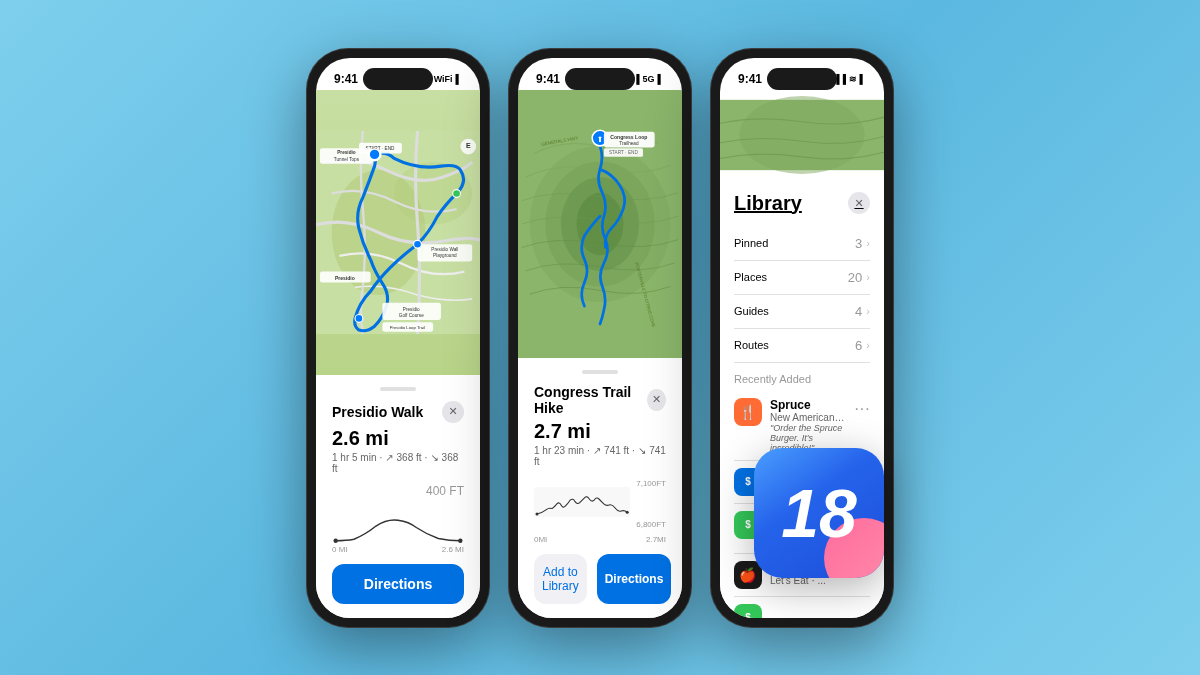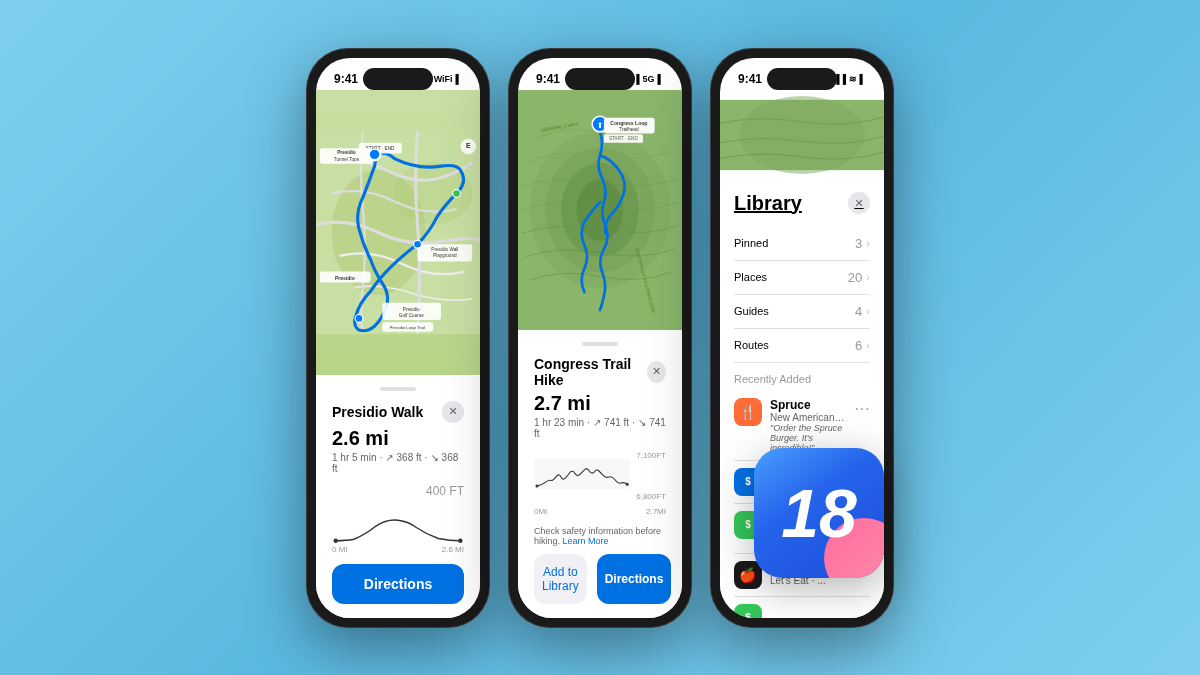--- a/index.html
+++ b/index.html
@@ -430,24 +430,20 @@
         <div style="font-size:8px;color:#999;display:flex;flex-direction:column;justify-content:space-between;padding:2px 0;">
           <span>7,100FT</span>
           <span>6,800FT</span>
         </div>
       </div>
       <div class="chart-labels">
         <span>0MI</span>
         <span>2.7MI</span>
       </div>
 
-      <div class="safety-text">
-        <span>Check safety information before hiking.</span>
-        <span style="color:#0071e3;cursor:pointer;">Learn More</span>
-      </div>
 
       <div class="btn-row">
         <button class="btn-add">Add to Library</button>
         <button class="btn-dir">Directions</button>
       </div>
     </div>
   </div>
 </div>
 
 <div class="phone" style="position:relative;">

